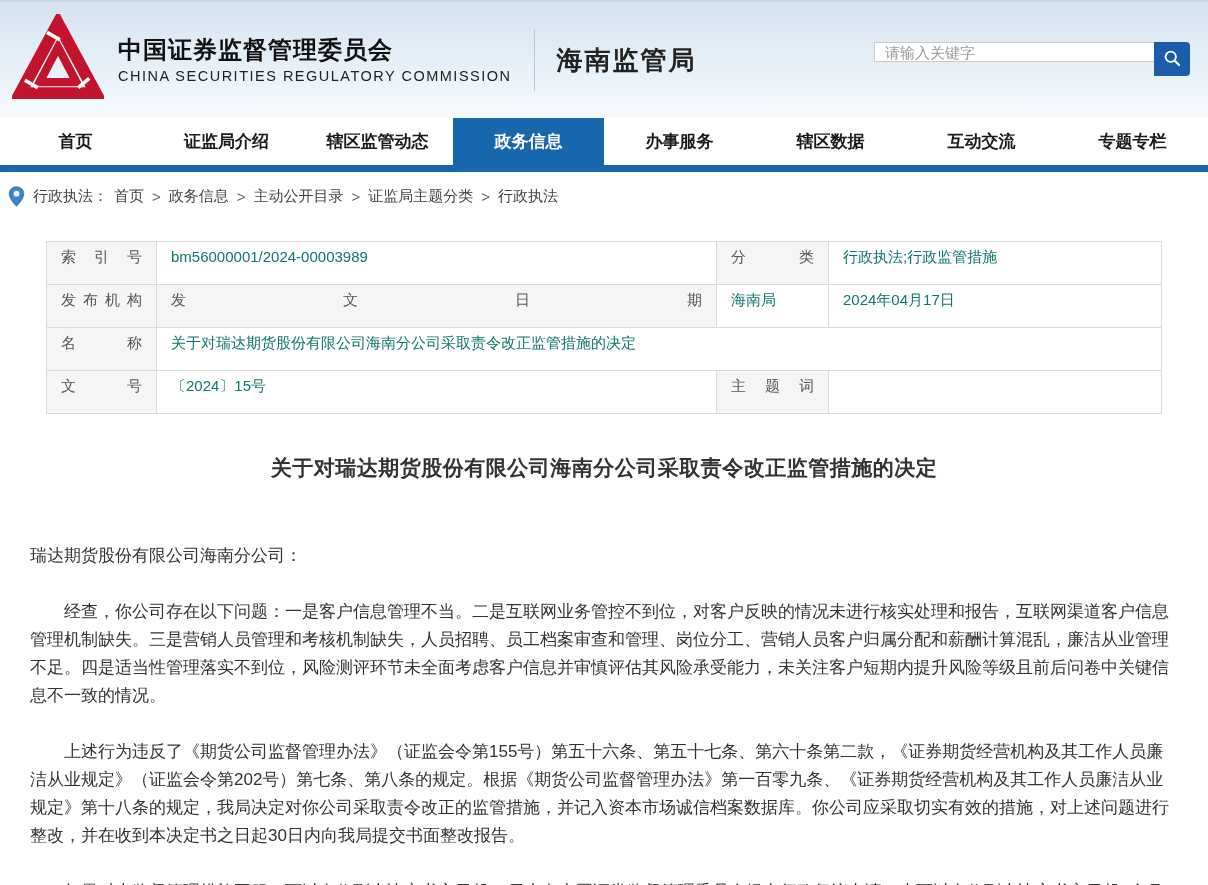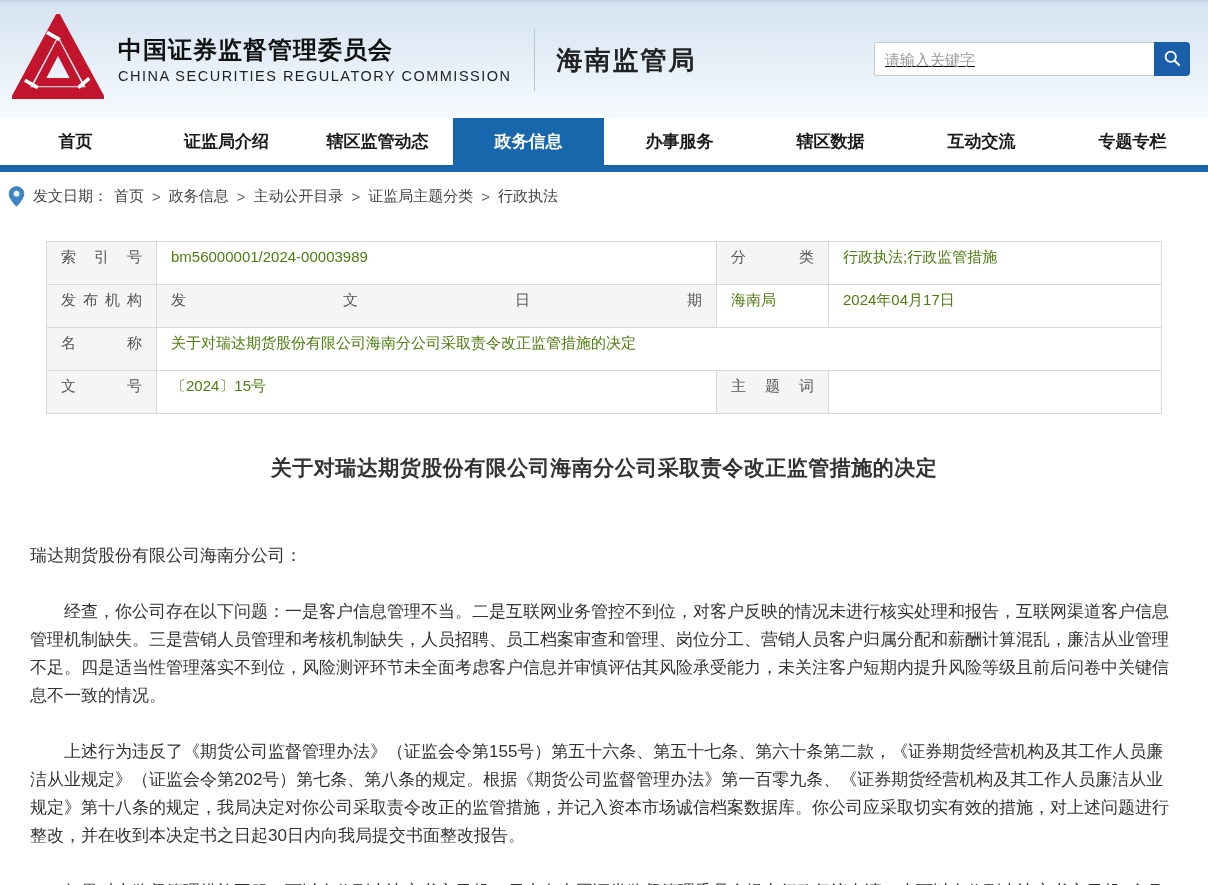--- a/index.html
+++ b/index.html
@@ -14,24 +14,23 @@
     display:flex; align-items:center;
   }
   .logo-wrap { margin-left:10px; width:96px; height:96px; display:flex; align-items:center; justify-content:center; }
   .org-block { margin-left:12px; }
   .org-cn { font-size:24px; font-weight:bold; color:#111; letter-spacing:1px; line-height:1.15; }
   .org-en { font-size:14.5px; font-weight:normal; color:#222; letter-spacing:1.5px; margin-top:4px; }
   .header-divider { width:1px; height:62px; background:#b9c6d2; margin:0 22px 0 22px; }
   .bureau-name { font-size:26px; font-weight:bold; color:#222; letter-spacing:2px; }
   .search-box { position:absolute; right:18px; top:40px; display:flex; height:34px; }
   .search-input {
-    width:280px; height:34px; border:1px solid #c9c9c9; border-right:none;
+    width:280px; height:20px; border:1px solid #c9c9c9; border-right:none;
     background:#fff; padding:0 10px; font-size:15px; color:#000000; outline:none;
     border-radius:2px 0 0 2px;
-    text-decoration:underline;
   }
   .search-input::placeholder { color:#999; }
   .search-btn {
     width:36px; height:34px; background:#1a5da8; border:none; cursor:pointer;
     border-radius:0 4px 4px 0; display:flex; align-items:center; justify-content:center;
   }
 
   
   .main-nav { background:#fff; }
   .nav-items { display:flex; height:47px; }
@@ -62,21 +61,21 @@
   }
   .mt-cell {
     border-right:1px solid #d9d9d9; border-bottom:1px solid #d9d9d9;
     min-height:43px; display:flex; align-items:flex-start; padding:6px 14px;
   }
   .mt-label { background:#f5f5f5; color:#555; }
   .mt-label span {
     display:inline-block; width:100%;
     text-align:justify; text-align-last:justify;
   }
-  .mt-value { background:#fff; color:#4d7c0f; }
+  .mt-value { background:#fff; color:#0f766e; }
   .mt-span3 { grid-column:2 / 5; }
 
   
   .article { padding:40px 30px 30px 30px; }
   .article-title {
     text-align:center; font-size:21px; font-weight:bold; color:#333;
     margin-bottom:60px; letter-spacing:0.5px;
   }
   .article-body { font-size:17px; line-height:28px; color:#333; }
   .article-body p { margin-bottom:28px; }
@@ -132,21 +131,21 @@
   <div class="nav-underline"></div>
 </div>
 
 <div class="breadcrumb">
   <span style="display:flex;align-items:center;">
     <svg width="17" height="21" viewBox="0 0 20 26">
       <path d="M10 1 C4.8 1 1 4.9 1 9.8 C1 16 10 25 10 25 C10 25 19 16 19 9.8 C19 4.9 15.2 1 10 1 Z" fill="#3d85c6" stroke="#2e6da4" stroke-width="1"></path>
       <circle cx="10" cy="9.5" r="3.6" fill="#eaf2fa"></circle>
     </svg>
   </span>
-  <span class="crumb-prefix">发文日期：</span>
+  <span class="crumb-prefix">行政执法：</span>
   <span class="crumb">首页</span>
   <span class="sep">&gt;</span>
   <span class="crumb">政务信息</span>
   <span class="sep">&gt;</span>
   <span class="crumb">主动公开目录</span>
   <span class="sep">&gt;</span>
   <span class="crumb">证监局主题分类</span>
   <span class="sep">&gt;</span>
   <span class="crumb">行政执法</span>
 </div>

